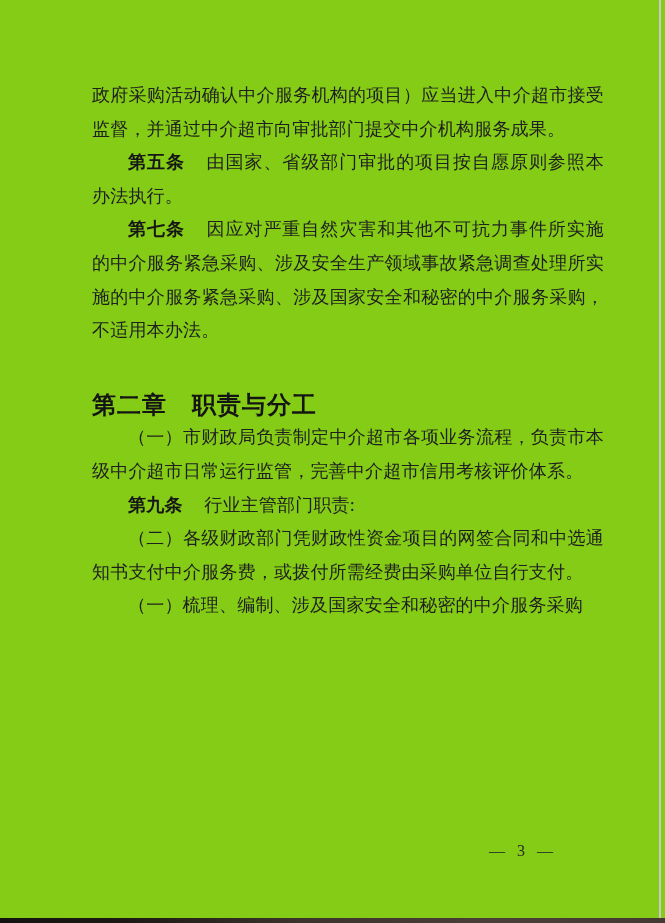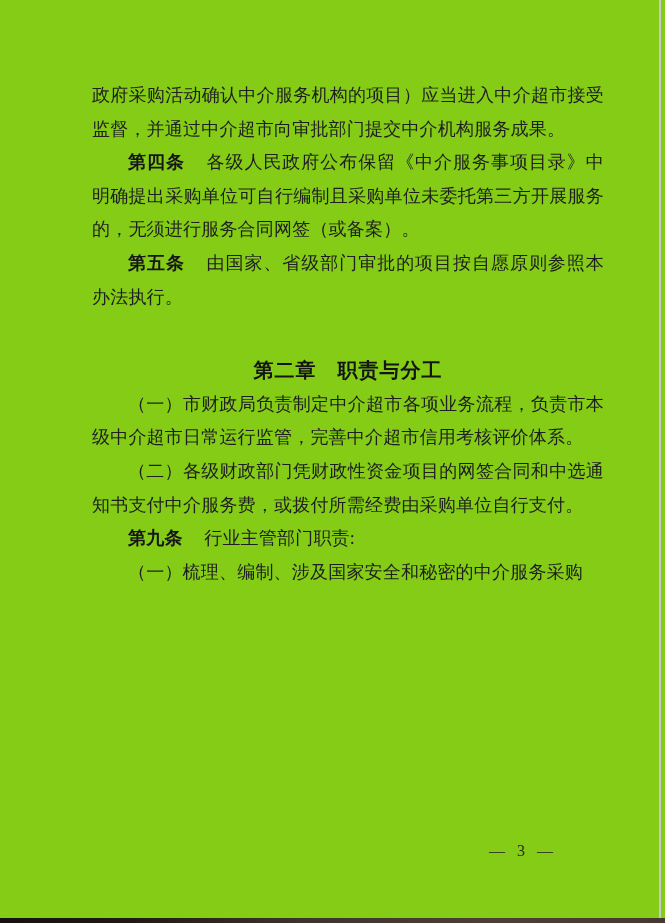--- a/index.html
+++ b/index.html
@@ -30,23 +30,22 @@
   .para.indent { text-indent: 2em; }
   .clause-label {
     font-weight: 700;
     margin-right: 1.2em;
     color: #161616;
   }
   .chapter-heading {
     margin: 40px 0 0 0;
     font-family: "Liberation Sans", "DejaVu Sans", sans-serif;
     font-weight: 700;
-    font-size: 20px;
+    font-size: 24px;
     line-height: 33.6px;
-    text-align: center;
     letter-spacing: 1px;
     color: #141414;
   }
   #page-number {
     position: absolute;
     left: 489px;
     top: 842px;
     font-size: 16px;
     letter-spacing: 4px;
     color: #2a2a2a;
@@ -71,34 +70,34 @@
 </style>
 </head>
 <body>
 
 <div id="page">
 
   <div id="text-block">
 
     <p class="para"><span>政府采购活动确认中介服务机构的项目）应当进入中介超市接受监督，并通过中介超市向审批部门提交中介机构服务成果。</span></p>
 
-    <p class="para indent"><span class="clause-label">第四条</span><span>各级人民政府公布保留《中介服务事项目录》中明确提出采购单位可自行编制且采购单位未委托第三方开展服务的，无须进行服务合同网签（或备案）。</span></p>
 
     <p class="para indent"><span class="clause-label">第五条</span><span>由国家、省级部门审批的项目按自愿原则参照本办法执行。</span></p>
 
 
+    <p class="para indent"><span class="clause-label">第七条</span><span>因应对严重自然灾害和其他不可抗力事件所实施的中介服务紧急采购、涉及安全生产领域事故紧急调查处理所实施的中介服务紧急采购、涉及国家安全和秘密的中介服务采购，不适用本办法。</span></p>
 
     <h2 class="chapter-heading">第二章　职责与分工</h2>
 
 
     <p class="para indent"><span>（一）市财政局负责制定中介超市各项业务流程，负责市本级中介超市日常运行监管，完善中介超市信用考核评价体系。</span></p>
 
+    <p class="para indent"><span class="clause-label">第九条</span><span>行业主管部门职责:</span></p>
+
     <p class="para indent"><span>（二）各级财政部门凭财政性资金项目的网签合同和中选通知书支付中介服务费，或拨付所需经费由采购单位自行支付。</span></p>
-
-    <p class="para indent"><span class="clause-label">第九条</span><span>行业主管部门职责:</span></p>
 
     <p class="para indent"><span>（一）梳理、编制、涉及国家安全和秘密的中介服务采购</span></p>
 
   </div>
 
   <div id="page-number">— 3 —</div>
 
   <div id="right-edge-line"></div>
 
   <div id="bottom-scan-bar"></div>

